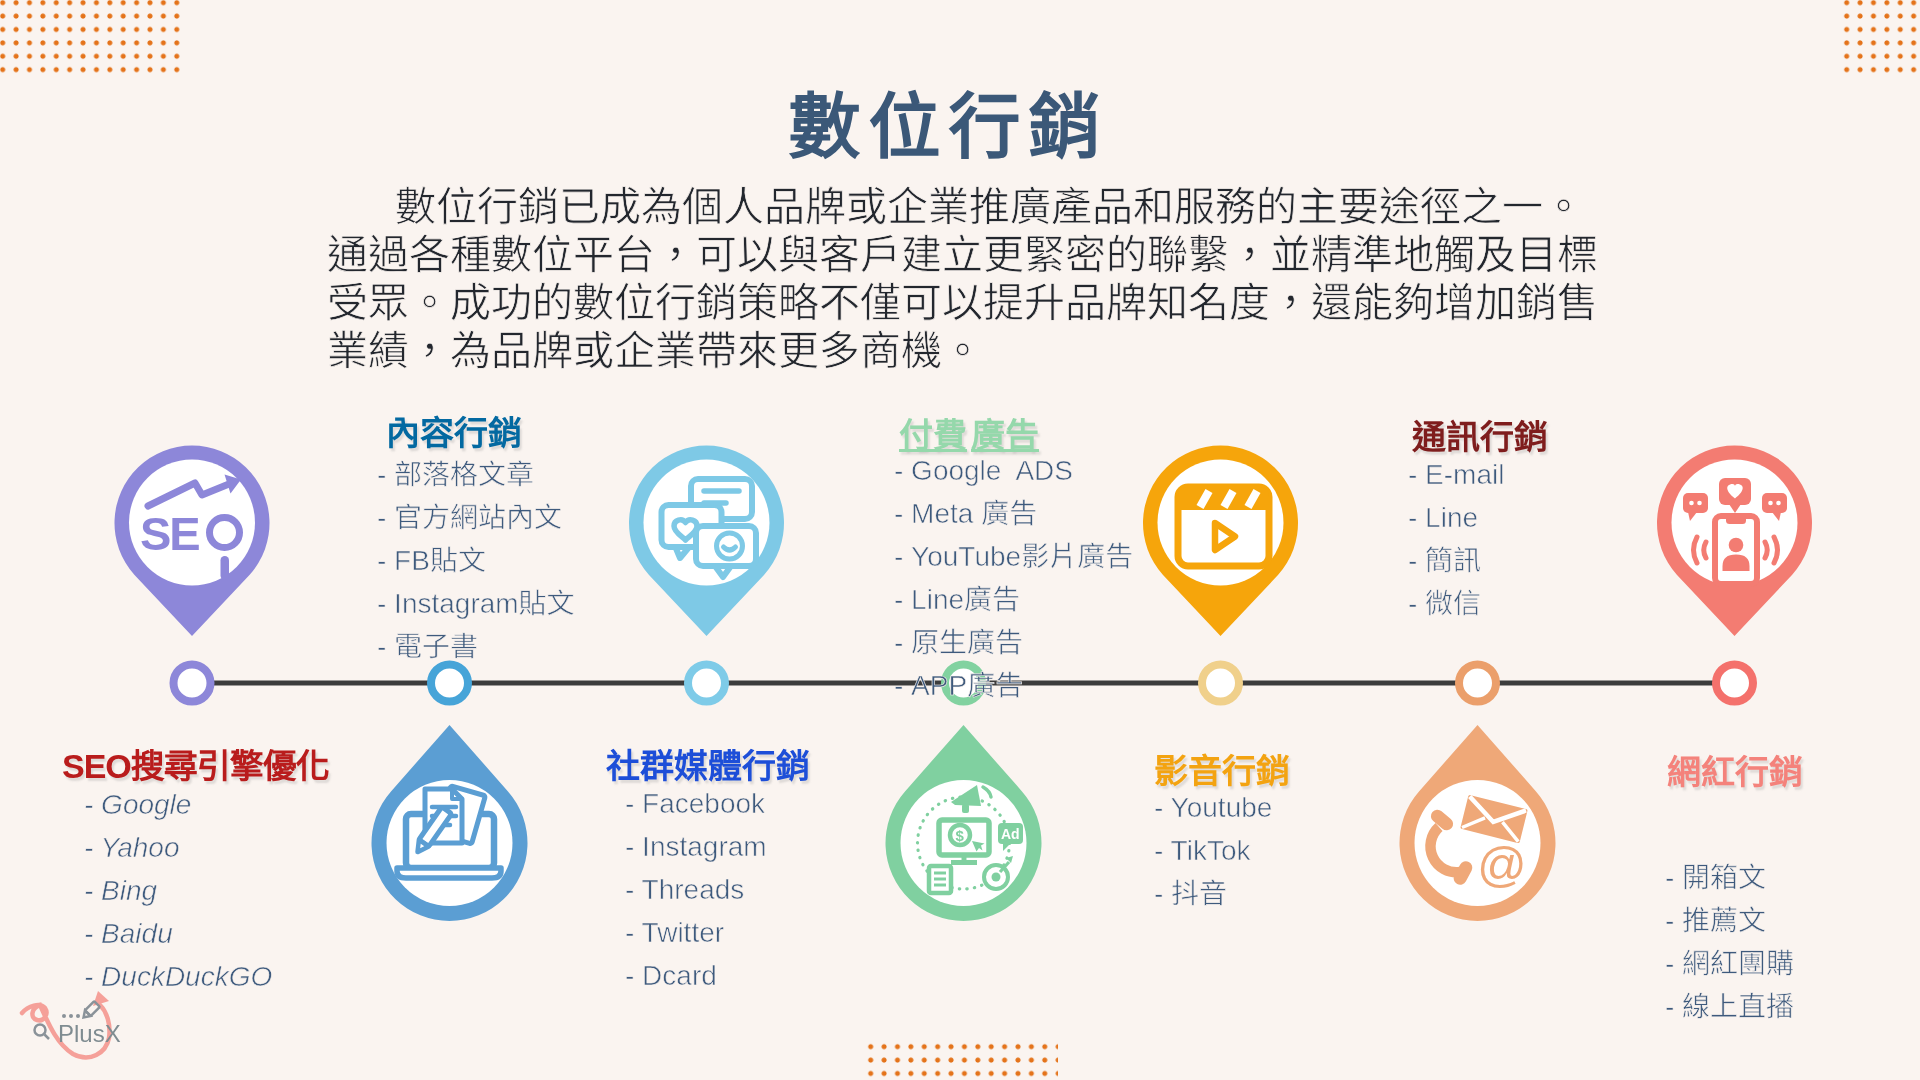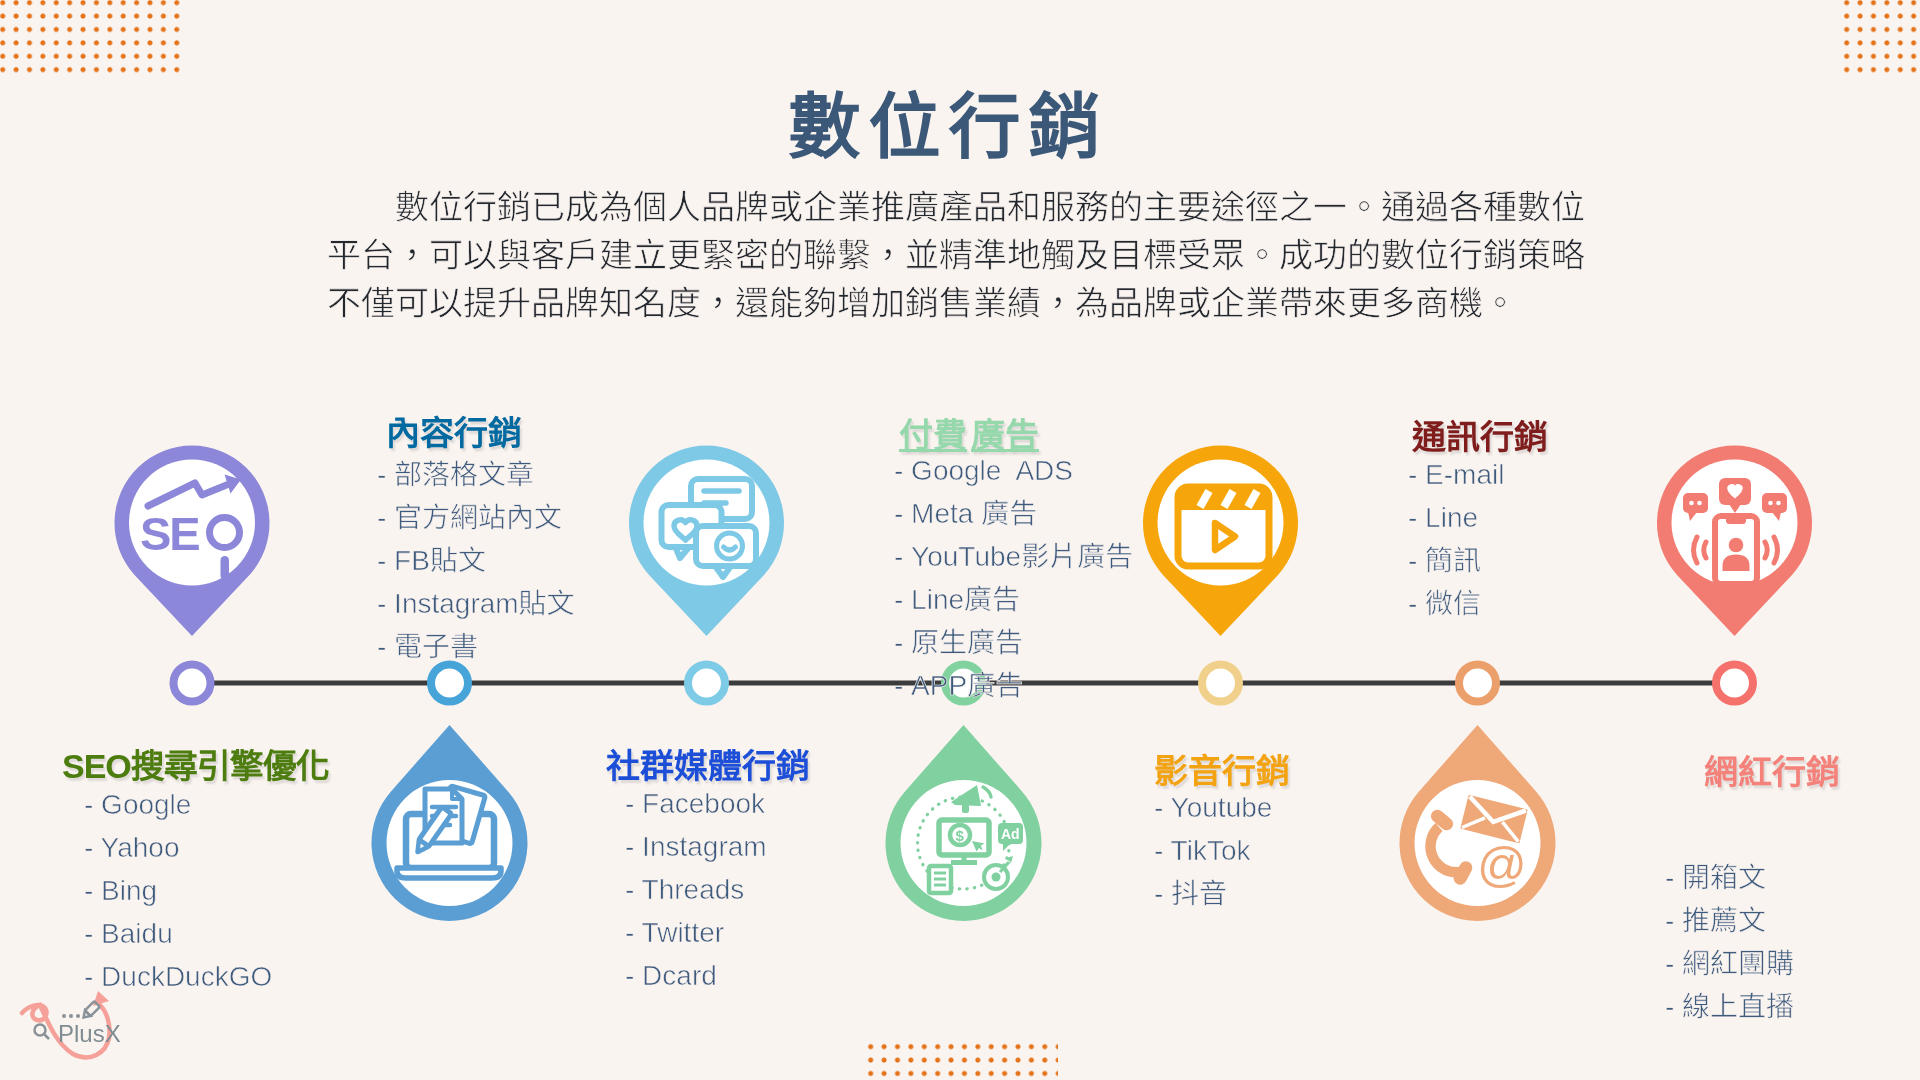--- a/index.html
+++ b/index.html
@@ -4,21 +4,21 @@
 <style>
   html,body{margin:0;padding:0;}
   body{width:1920px;height:1080px;overflow:hidden;position:relative;
        background:#faf4f0;font-family:"Liberation Sans",sans-serif;}
   .abs{position:absolute;}
   .dots{position:absolute;
     background-image:radial-gradient(circle,#e4731a 2.1px,rgba(228,115,26,0) 2.9px);
     background-size:13.4px 13.4px;background-position:0 0;}
   #title{left:-23px;right:0;top:89px;text-align:center;font-size:72px;font-weight:700;
     color:#3b5878;letter-spacing:8px;line-height:76px;}
-  #para{left:327px;top:183px;width:1280px;font-size:34px;line-height:48px;
+  #para{left:327px;top:183px;width:1280px;font-size:41px;line-height:48px;
     color:#23272e;font-weight:300;-webkit-text-stroke:0.7px #faf4f0;}
   .ind{display:inline-block;width:68px;}
   .h{position:absolute;font-size:34px;font-weight:700;white-space:nowrap;
      text-shadow:2px 2.5px 2px rgba(150,150,150,0.28);}
   .list{position:absolute;font-size:28px;line-height:43px;color:#3e5a7d;
      font-weight:300;white-space:nowrap;-webkit-text-stroke:0.6px #faf4f0;}
 </style>
 </head>
 <body>
 
@@ -203,24 +203,24 @@
   </g>
   <circle cx="64" cy="1016" r="2" fill="#8a9299"></circle>
   <circle cx="71" cy="1016" r="2" fill="#8a9299"></circle>
   <circle cx="78" cy="1016" r="2" fill="#8a9299"></circle>
   <text x="58" y="1042" font-family="'Liberation Sans',sans-serif" font-size="24" fill="#7f8c91">PlusX</text>
 </svg>
 
 <div class="h" style="left:386px; top:406px;color:#0369a1;">內容行銷</div>
 <div class="h" style="left:899px; top:408px;color:#95d8ab;text-decoration:underline;">付費<span style="display:inline-block;width:4px"></span>廣告</div>
 <div class="h" style="left:1412px;top:410px;color:#7f1d1d;">通訊行銷</div>
-<div class="h" style="left:62px;  top:739px;color:#4d7c0f;letter-spacing:-1px;">SEO搜尋引擎優化</div>
+<div class="h" style="left:62px;  top:739px;color:#b91c1c;letter-spacing:-1px;">SEO搜尋引擎優化</div>
 <div class="h" style="left:606px; top:739px;color:#1d4ed8;">社群媒體行銷</div>
 <div class="h" style="left:1154px;top:744px;color:#f3a311;">影音行銷</div>
-<div class="h" style="left:1667px;top:745px;color:#f4827b;margin-left:37px;">網紅行銷</div>
+<div class="h" style="left:1667px;top:745px;color:#f4827b;">網紅行銷</div>
 
 <div class="list" style="left:377px;top:453px;">- 部落格文章<br>- 官方網站內文<br>- FB貼文<br>- Instagram貼文<br>- 電子書</div>
 <div class="list" style="left:894px;top:449px;">- Google&nbsp; ADS<br>- Meta 廣告<br>- YouTube影片廣告<br>- Line廣告<br>- 原生廣告<br>- APP廣告</div>
 <div class="list" style="left:1408px;top:453px;">- E-mail<br>- Line<br>- 簡訊<br>- 微信</div>
-<div class="list" style="left:84px;top:783px;">- Google<br>- Yahoo<br>- Bing<br>- Baidu<br>- DuckDuckGO</div>
+<div class="list" style="left:84px;top:783px;font-style:italic;">- Google<br>- Yahoo<br>- Bing<br>- Baidu<br>- DuckDuckGO</div>
 <div class="list" style="left:625px;top:782px;">- Facebook<br>- Instagram<br>- Threads<br>- Twitter<br>- Dcard</div>
 <div class="list" style="left:1154px;top:786px;">- Youtube<br>- TikTok<br>- 抖音</div>
 <div class="list" style="left:1665px;top:816px;margin-top:40px;">- 開箱文<br>- 推薦文<br>- 網紅團購<br>- 線上直播</div>
 
 </body></html>

